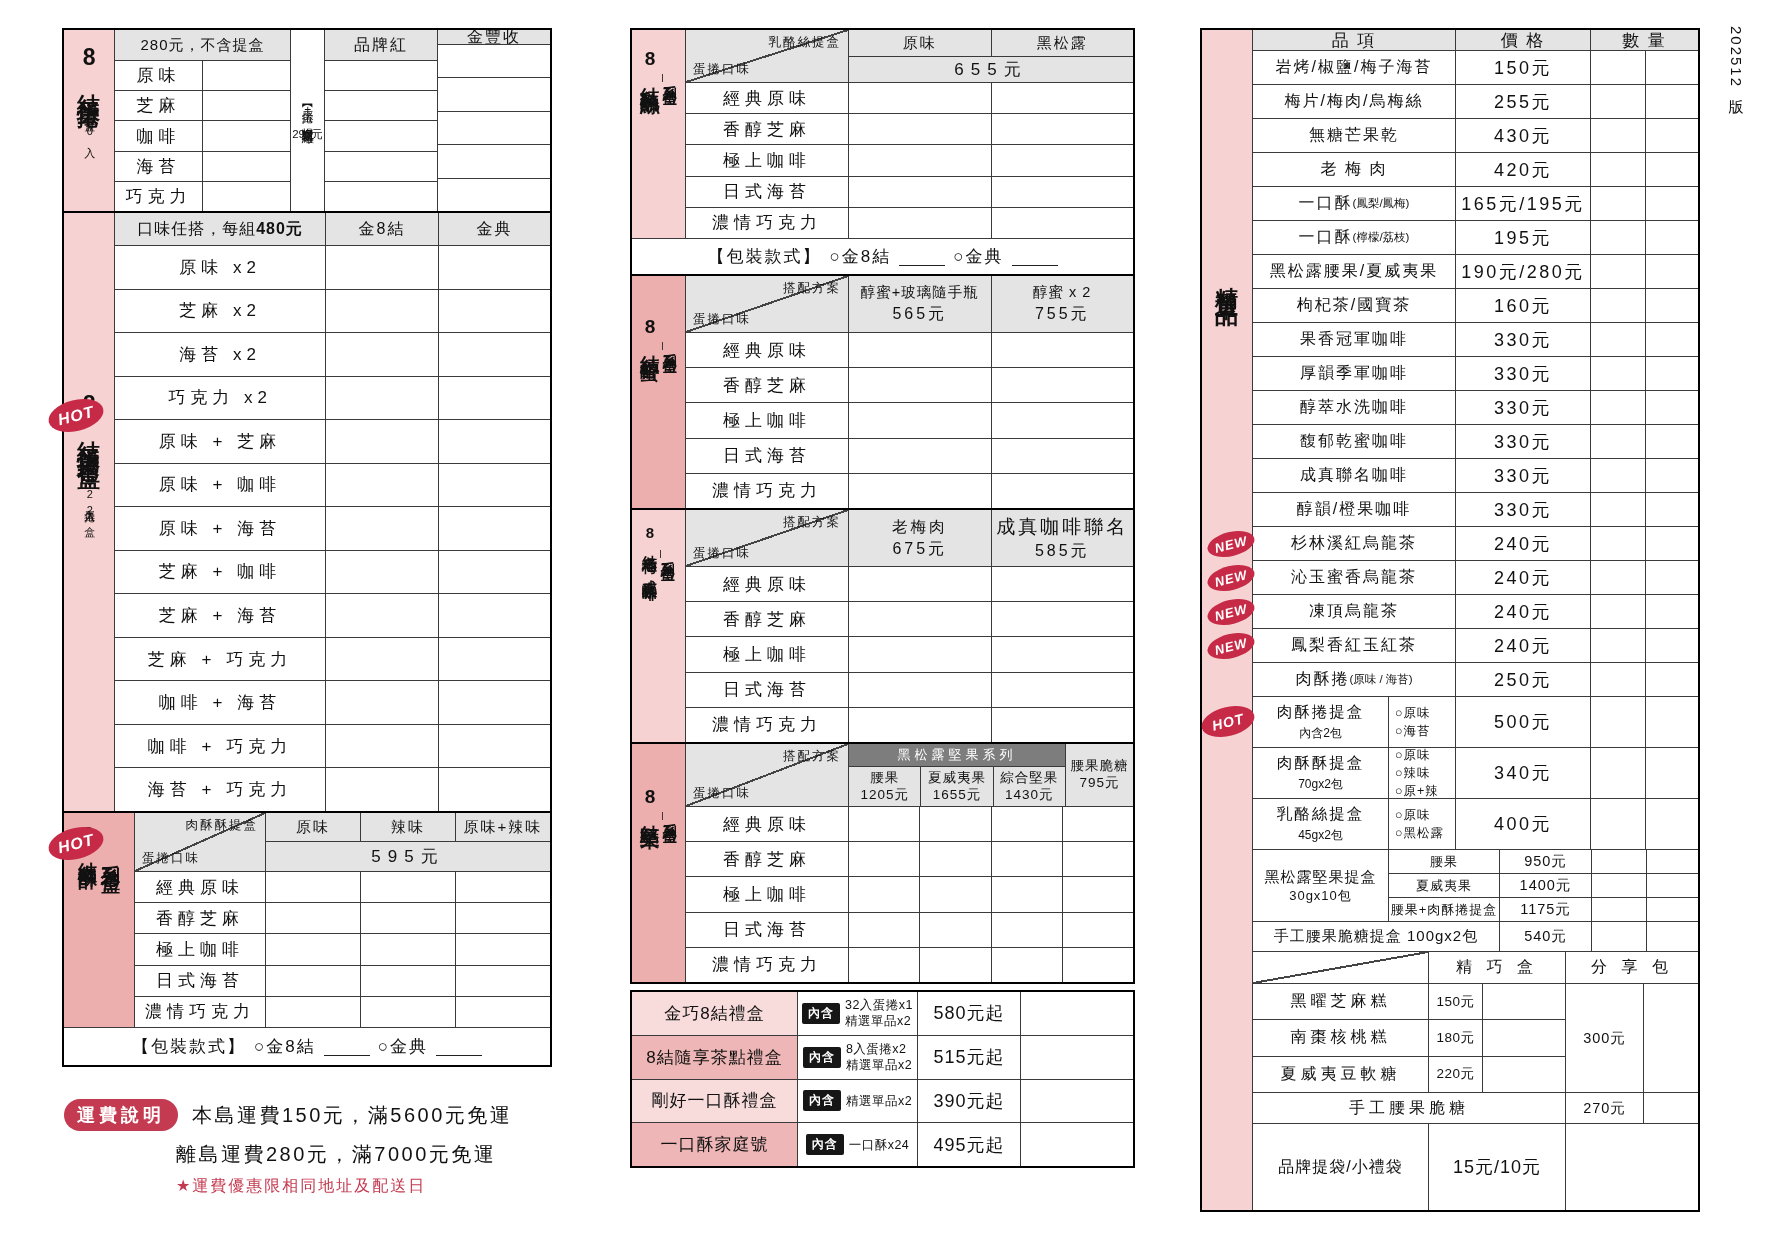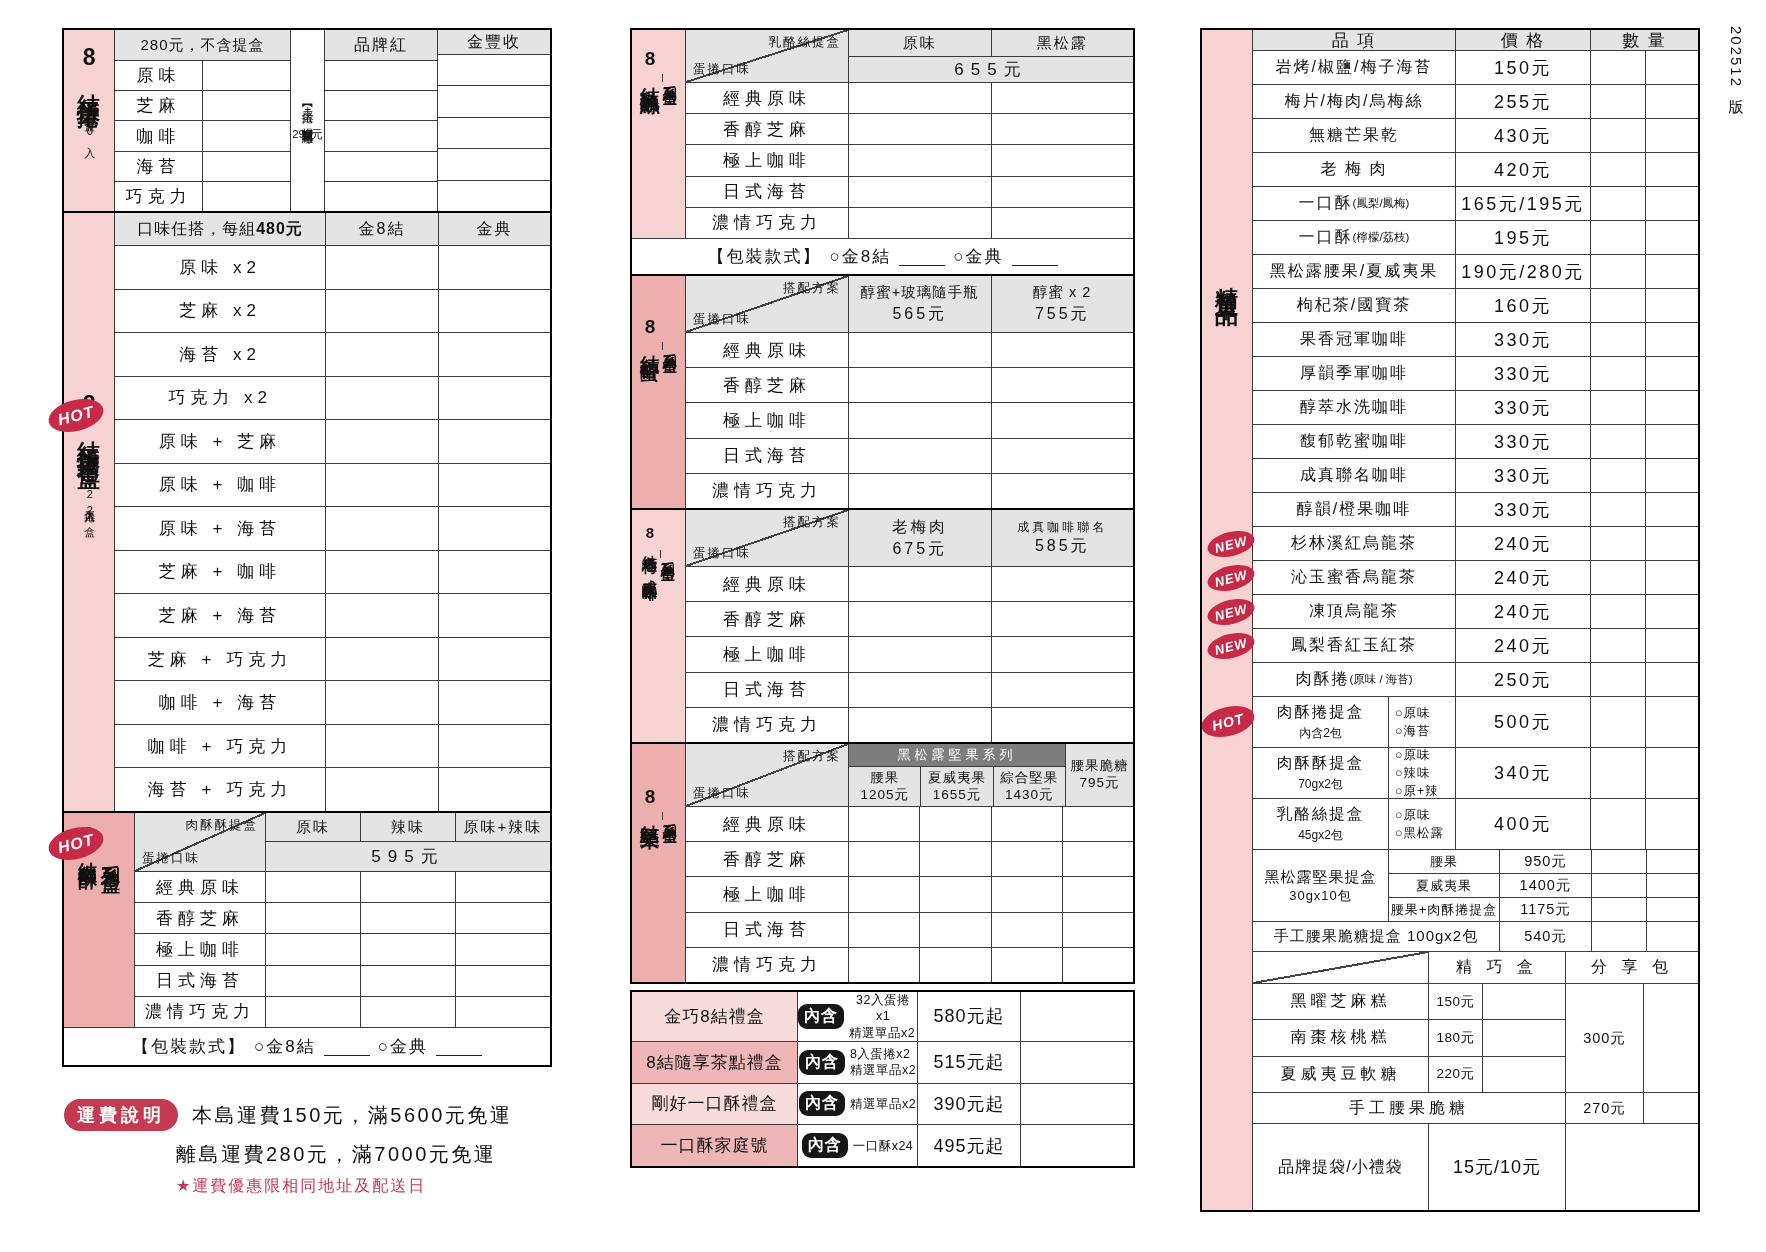--- a/index.html
+++ b/index.html
@@ -39,21 +39,21 @@
 .band{background:#7d7d7d;color:#fff;font-size:13px;letter-spacing:4px}
 .nhd span{font-size:13.5px;letter-spacing:1px;line-height:1.25}
 
 
 .oval{background:#c62a46;color:#fff;font-weight:bold;font-style:italic;display:flex;align-items:center;justify-content:center;border-radius:50%;transform:rotate(-14deg);letter-spacing:1px}
 .oval:empty{display:none}
 .hotbig{width:56px;height:31px;font-size:16px;z-index:6}
 .rownew{position:absolute;left:-46px;top:50%;margin-top:-12px;width:48px;height:24px;font-size:13px;z-index:6}
 .rowhot{position:absolute;left:-52px;top:50%;margin-top:-15px;width:54px;height:29px;font-size:14px;z-index:6}
 .pill{background:#c43a50;color:#fff;border-radius:16px;padding:4px 13px;font-size:18px;font-weight:bold;letter-spacing:4px;white-space:nowrap}
-.incl{background:#161616;color:#fff;border-radius:9px;font-size:16px;padding:2px 6px;letter-spacing:1px;font-weight:bold;white-space:nowrap}
+.incl{background:#161616;color:#fff;border-radius:2px;font-size:12px;padding:2px 6px;letter-spacing:1px;font-weight:bold;white-space:nowrap}
 
 
 .footer{display:flex;align-items:center;justify-content:center;gap:8px;font-size:17px;letter-spacing:2px}
 .blank{display:inline-block;width:46px;border-bottom:1.5px solid #222;height:18px}
 
 
 #left{position:absolute;left:62px;top:28px;width:490px}
 .combo .combo-v{font-size:12px;letter-spacing:1px}
 .combo .combo-p{font-size:11.5px;margin-top:3px}
 #left .hd480 b{letter-spacing:1px}
@@ -154,21 +154,21 @@
             <div class="cell" style="flex:1"></div>
 
             <div class="cell" style="flex:1"></div>
 
             <div class="cell" style="flex:1"></div>
 
             <div class="cell" style="flex:1"></div>
 
         </div>
         <div class="c" style="flex:1">
-          <div class="cell hd" style="height:24px">金豐收</div>
+          <div class="cell hd" style="height:14px">金豐收</div>
 
             <div class="cell" style="flex:1"></div>
 
             <div class="cell" style="flex:1"></div>
 
             <div class="cell" style="flex:1"></div>
 
             <div class="cell" style="flex:1"></div>
 
             <div class="cell" style="flex:1"></div>
@@ -501,21 +501,21 @@
               <span class="dt">搭配方案</span>
               <span class="db">蛋捲口味</span>
             </div>
 
               <div class="cell hd stack colhd" style="flex:1">
                 <span class="n" style="font-size:15.5px;letter-spacing:3px">老梅肉</span>
                 <span class="p">675元</span>
               </div>
 
               <div class="cell hd stack colhd" style="flex:1">
-                <span class="n" style="font-size:12px;letter-spacing:3px">成真咖啡聯名</span>
+                <span class="n" style="font-size:19px;letter-spacing:3px">成真咖啡聯名</span>
                 <span class="p">585元</span>
               </div>
 
           </div>
 
             <div class="r" style="flex:1">
               <div class="cell lbl" style="width:162px">經典原味</div>
               <div class="cell" style="flex:1"></div>
               <div class="cell" style="flex:1"></div>
             </div>

